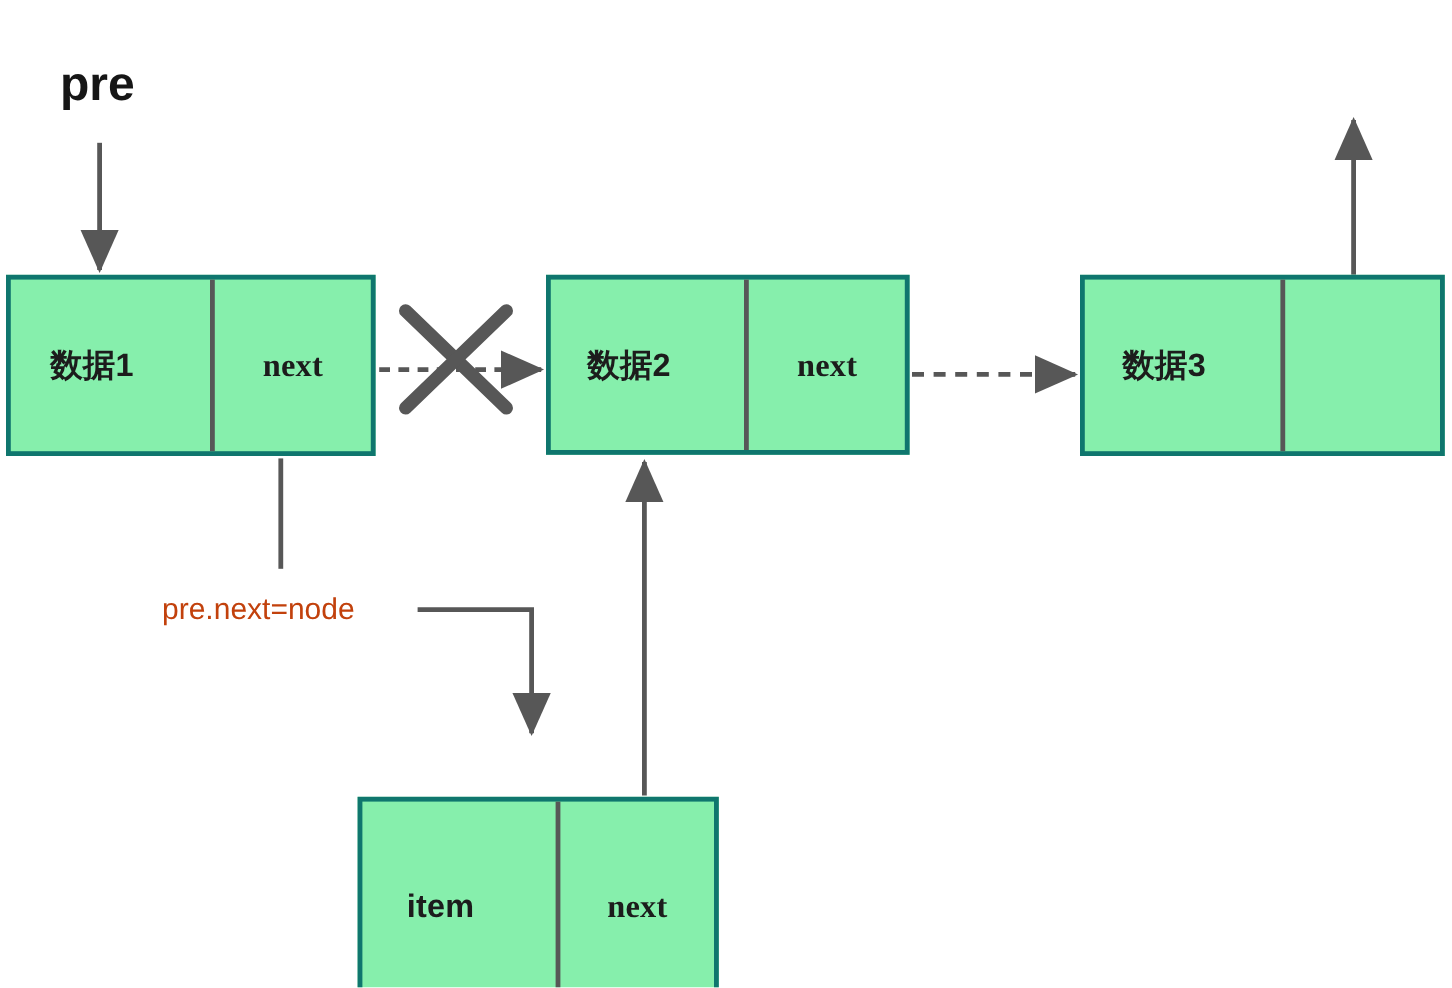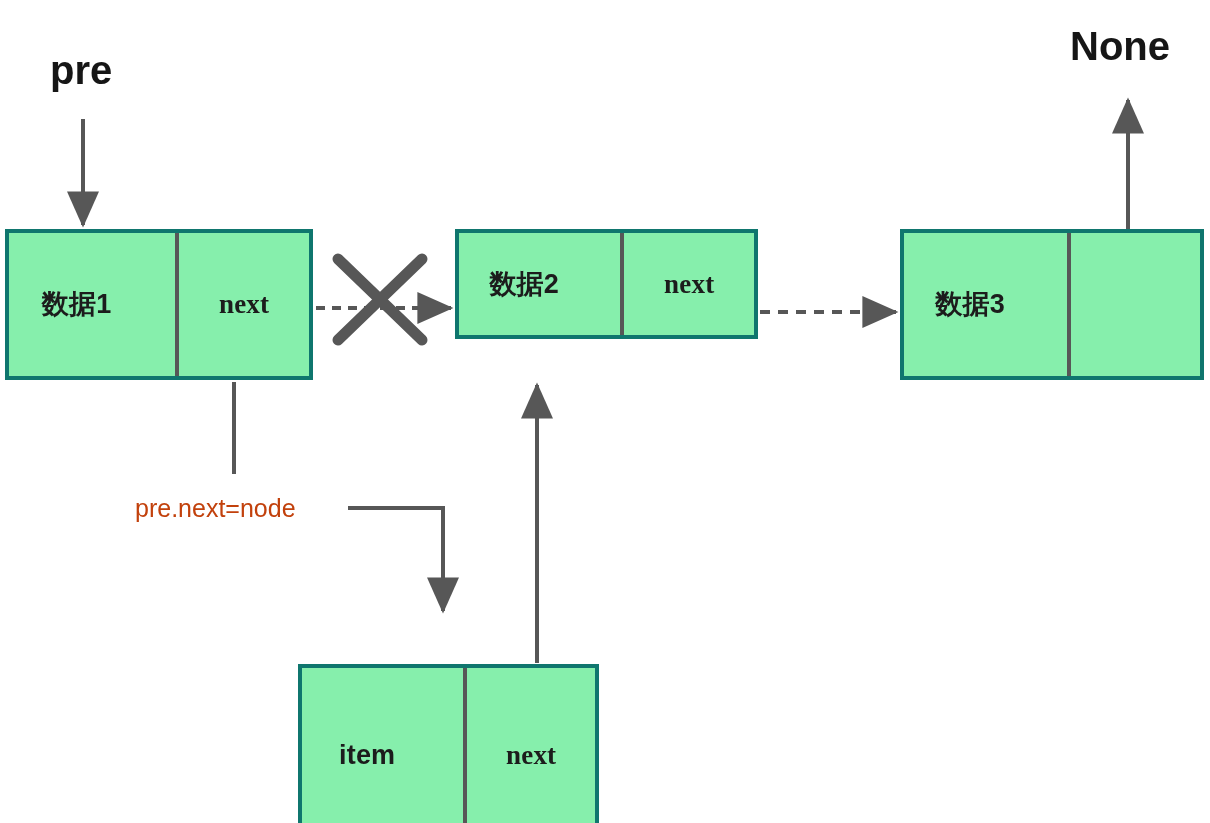--- a/index.html
+++ b/index.html
@@ -71,21 +71,21 @@
     font-weight: normal;
     font-size: 25px;
     color: #c2410c;
   }
 
   
   #node-1      { left: 5px;   top: 229px; width: 308px; height: 151px; }
   #node-1 .first  { width: 151px; }
   #node-1 .second { width: 149px; }
 
-  #node-2      { left: 455px; top: 229px; width: 303px; height: 110px; }
+  #node-2      { left: 455px; top: 229px; width: 303px; height: 150px; }
   #node-2 .first  { width: 146px; }
   #node-2 .second { width: 149px; }
 
   #node-3      { left: 900px; top: 229px; width: 304px; height: 151px; justify-content: space-between; }
   #node-3 .first  { width: 148px; }
   #node-3 .second { width: 148px; }
 
   #node-new    { left: 298px; top: 664px; width: 301px; height: 182px; }
   #node-new .first  { width: 146px; }
   #node-new .second { width: 147px; }
@@ -134,21 +134,20 @@
       <path d="M348,508 L443,508 L443,611" fill="none" stroke="#575757" stroke-width="4" marker-end="url(#arrow-solid)"></path>
     </g>
 
     <g>
       <line x1="537" y1="663" x2="537" y2="385" stroke="#575757" stroke-width="4" marker-end="url(#arrow-solid)"></line>
     </g>
   </svg>
 
   <div class="label bold-big" style="left:50px; top:50px;">pre</div>
 
-  <div class="label bold-big" style="left:1070px; top:26px;">None</div>
 
   <div class="label plain" style="left:135px; top:496px;">pre.next=node</div>
 
   <div class="node" id="node-1">
     <div class="cell first">
       <span class="cell-text">数据1</span>
     </div>
     <div class="cell second">
       <span class="cell-text">next</span>
     </div>

